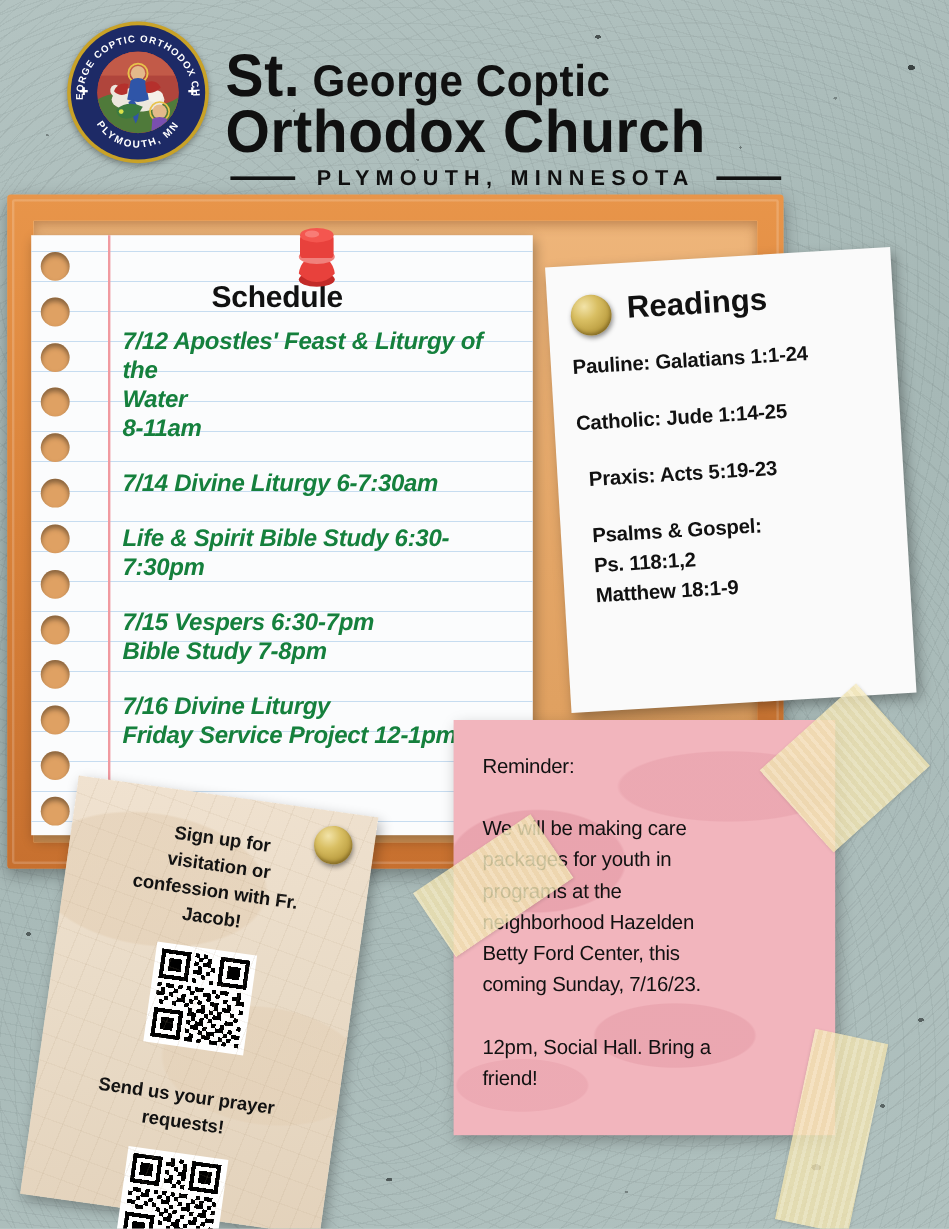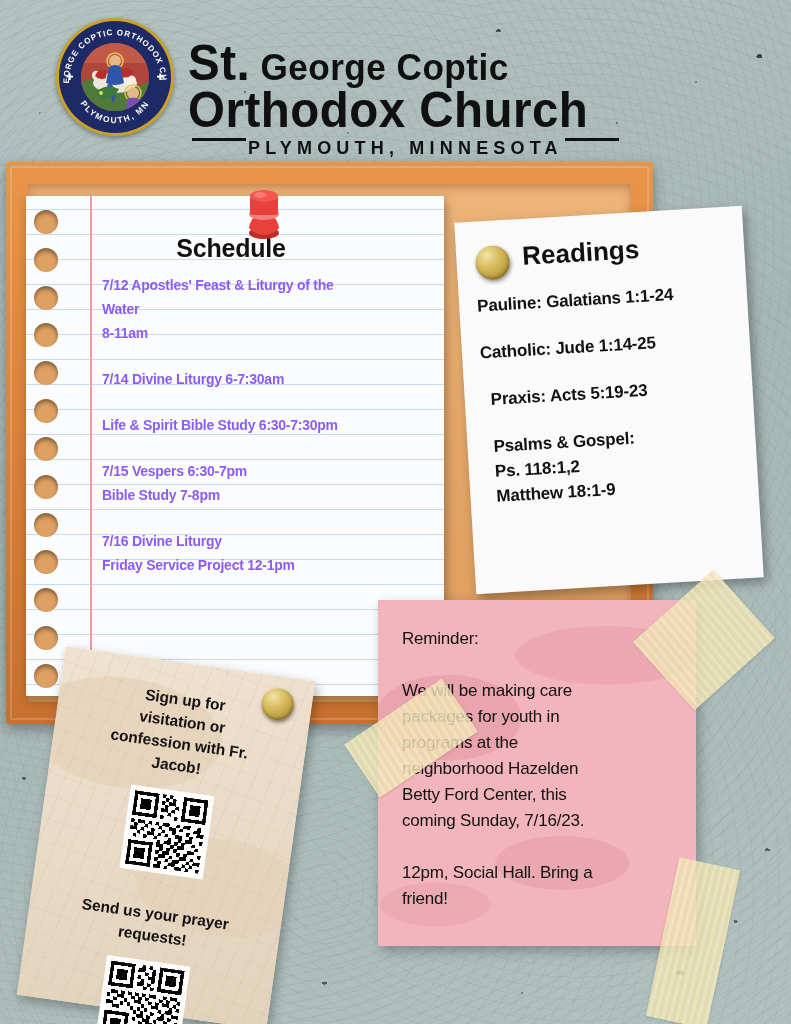--- a/index.html
+++ b/index.html
@@ -127,21 +127,22 @@
     white-space: nowrap;
     font-stretch: condensed;
     transform: scaleX(.95);
     transform-origin: left center;
   }
   .title-line .cap  { font-size: 50px; letter-spacing: .5px; }
   .title-line .sml  { font-size: 37px; letter-spacing: .5px; }
   .title-l1 { margin-bottom: 1px; }
   .subtitle-row {
     display: flex;
-    gap: 2px;
+    align-items: center;
+    gap: 18px;
     margin-top: 5px;
     padding-left: 4px;
   }
   .sub-rule {
     height: 3px;
     background: #101010;
     flex: 0 0 auto;
   }
   .sub-rule.left  { width: 54px; }
   .sub-rule.right { width: 54px; }
@@ -250,25 +251,26 @@
     text-align: center;
     font-size: 25px;
     font-weight: bold;
     color: #111;
     padding-right: 70px;
     margin: 24px 0 10px 0;
     letter-spacing: -.2px;
   }
   .nb-group { margin-bottom: 22px; }
   .nb-line {
-    font-size: 14px;
+    font-size: 20px;
     font-weight: bold;
-    color: #8b5cf6;
+    color: #15803d;
     line-height: 24px;
     letter-spacing: -.25px;
+    font-style: italic;
   }
   .pushpin {
     position: absolute;
     left: 216px; top: -10px;
     width: 44px; height: 58px;
     z-index: 6;
   }
 
   
   .readings {

